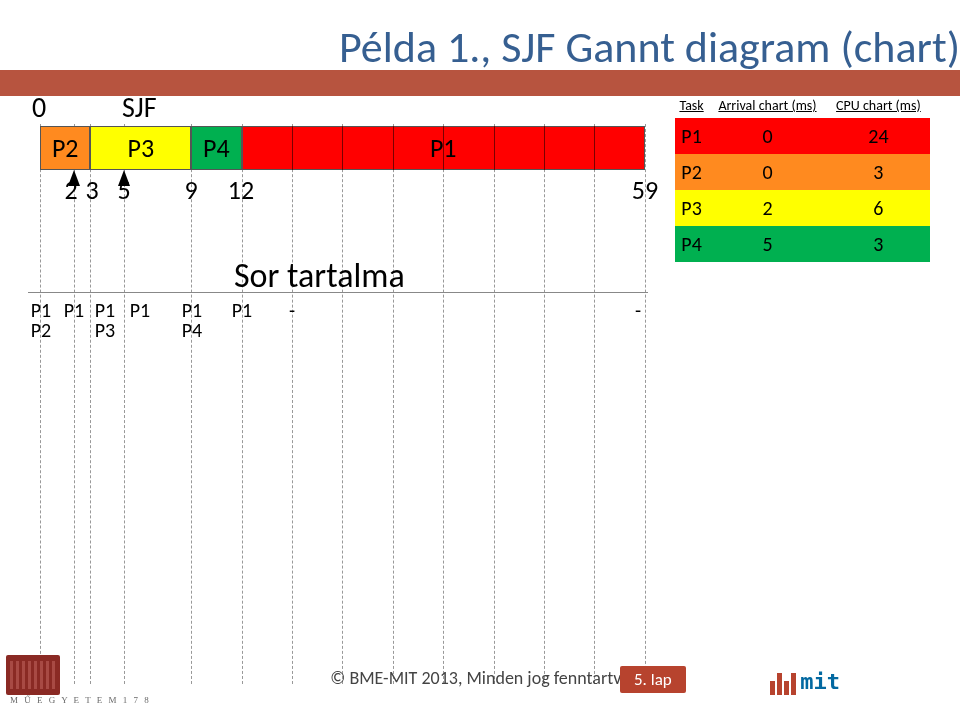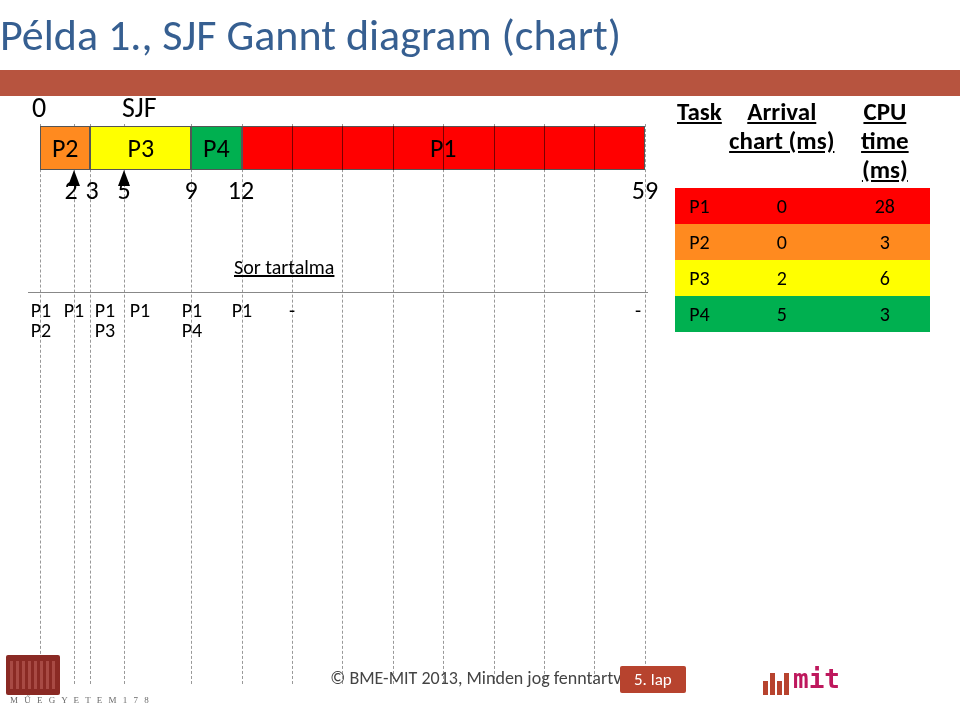--- a/index.html
+++ b/index.html
@@ -1,55 +1,55 @@
 <!DOCTYPE html>
 <html><head>
 <meta charset="utf-8">
 <style>
   html,body{margin:0;padding:0;width:960px;height:705px;font-family:"Calibri","Segoe UI",Arial,sans-serif;background:#fff;color:#000;}
   .slide{position:relative;width:960px;height:705px;overflow:hidden;}
-  .title{position:absolute;top:8px;left:0;width:100%;text-align:left;font-size:44px;color:#365f91;font-weight:400;}
+  .title{position:absolute;top:20px;left:0;width:100%;text-align:right;font-size:44px;color:#365f91;font-weight:400;}
   .header-bar{position:absolute;top:70px;left:0;width:960px;height:26px;background:#b7543f;}
 
   
   .gantt{position:absolute;top:86px;left:30px;width:630px;height:230px;}
   .zero{position:absolute;left:2px;top:4px;font-size:28px;}
   .sjf{position:absolute;left:92px;top:4px;font-size:28px;}
   .row{position:absolute;top:40px;left:10px;height:44px;}
   .seg{position:absolute;top:0;height:44px;border:1px solid #555;box-sizing:border-box;display:flex;align-items:center;justify-content:center;font-size:26px;}
   .seg.red{background:#ff0000;color:#000;}
   .seg.yellow{background:#ffff00;}
   .seg.green{background:#00b050;}
   .seg.orange{background:#ff8a1f;}
   .axis-num{position:absolute;top:88px;font-size:26px;text-align:center;transform:translateX(-50%);}
   .dash{position:absolute;top:38px;border-left:1px dashed #999;height:560px;}
   .arrow{position:absolute;width:0;height:0;border-left:6px solid transparent;border-right:6px solid transparent;border-bottom:16px solid #000;}
 
-  .queue-label{position:absolute;left:234px;top:255px;font-size:20px;text-decoration:underline;}
+  .queue-label{position:absolute;left:234px;top:255px;font-size:34px;}
   .queue-line{position:absolute;left:28px;top:292px;width:620px;border-top:1px solid #888;}
   .q{position:absolute;top:300px;font-size:20px;line-height:20px;text-align:center;white-space:pre;transform:translateX(-50%);}
 
   
   .tbl{position:absolute;top:94px;right:30px;width:255px;border-collapse:collapse;font-size:20px;}
-  .tbl th{font-weight:700;text-decoration:underline;padding:4px 2px;text-align:center;vertical-align:top;line-height:1.15;font-size:25px;}
+  .tbl th{font-weight:400;text-decoration:underline;padding:4px 2px;text-align:center;vertical-align:top;line-height:1.15;font-size:14px;}
   .tbl td{padding:6px 4px;text-align:center;font-size:20px;}
   .tbl tr.r1 td{background:#ff0000;color:#000;}
   .tbl tr.r2 td{background:#ff8a1f;}
   .tbl tr.r3 td{background:#ffff00;}
   .tbl tr.r4 td{background:#00b050;}
 
   
   .footer{position:absolute;left:0;bottom:0;width:960px;height:56px;}
   .logo-left{position:absolute;left:6px;bottom:6px;width:150px;height:44px;}
   .logo-left .bld{display:inline-block;width:54px;height:40px;background:linear-gradient(#8a2a24,#8a2a24);border-radius:2px;vertical-align:bottom;position:relative;}
   .logo-left .bld::after{content:"";position:absolute;left:4px;right:4px;top:6px;bottom:6px;background:repeating-linear-gradient(90deg,#a84a44 0 3px,#8a2a24 3px 6px);}
   .logo-left .txt{display:inline-block;vertical-align:bottom;font-family:Georgia,serif;font-size:9px;letter-spacing:2px;color:#6a6a6a;margin-left:4px;padding-bottom:2px;}
   .copyright{position:absolute;left:0;width:100%;bottom:16px;text-align:center;font-size:18px;color:#444;}
   .pagenum{position:absolute;left:620px;bottom:12px;background:#b7432e;color:#fff;font-size:17px;padding:3px 14px;border-radius:2px;}
-  .logo-mit{position:absolute;right:120px;bottom:10px;color:#be185d;font-family:Consolas,monospace;font-size:26px;font-weight:bold;}
+  .logo-mit{position:absolute;right:120px;bottom:10px;color:#0369a1;font-family:Consolas,monospace;font-size:22px;font-weight:bold;}
   .logo-mit .bars{display:inline-block;vertical-align:middle;margin-right:2px;}
   .logo-mit .bars span{display:inline-block;width:5px;background:#b7432e;margin-right:2px;vertical-align:bottom;}
   .dept{position:absolute;right:12px;bottom:10px;font-size:10px;color:#555;line-height:1.15;}
   .dept b{color:#333;}
 </style>
 </head>
 <body>
 
 <div class="slide">
   <div class="title">Példa 1., SJF Gannt diagram (chart)</div>
@@ -121,28 +121,28 @@
 P4</div>
   <div class="q" style="left:242px">P1</div>
   <div class="q" style="left:292px">-</div>
   <div class="q" style="left:638px">-</div>
 
   <table class="tbl">
     <thead>
       <tr>
         <th>Task</th>
         <th>Arrival chart (ms)</th>
-        <th>CPU time (ms)</th>
+        <th>CPU chart (ms)</th>
       </tr>
     </thead>
     <tbody>
       <tr class="r1">
         <td>P1</td>
         <td>0</td>
-        <td>28</td>
+        <td>24</td>
       </tr>
       <tr class="r2">
         <td>P2</td>
         <td>0</td>
         <td>3</td>
       </tr>
       <tr class="r3">
         <td>P3</td>
         <td>2</td>
         <td>6</td>

